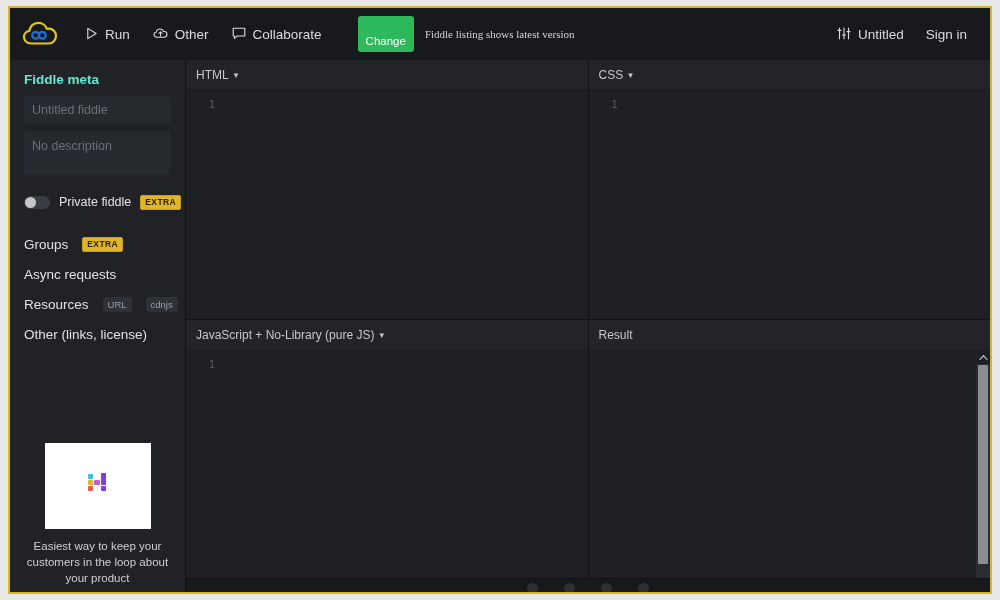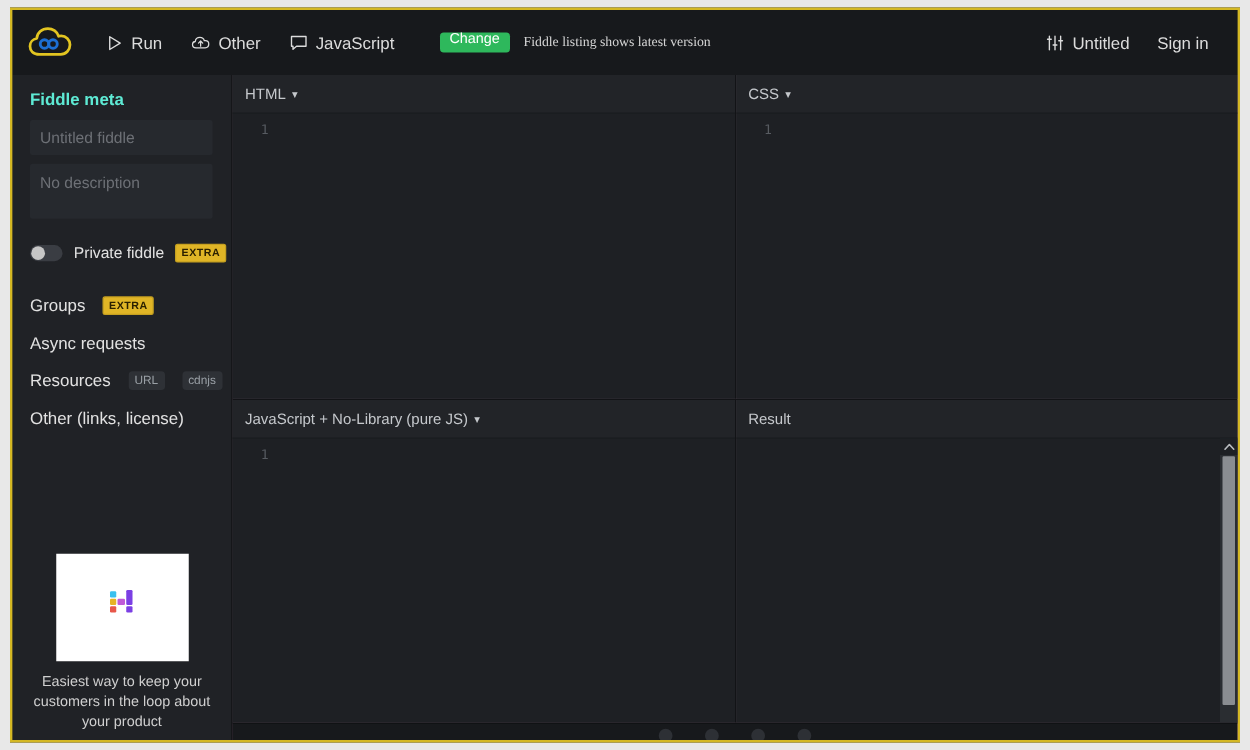--- a/index.html
+++ b/index.html
@@ -41,42 +41,41 @@
   .logo {
     width: 40px;
     height: 32px;
     display: flex;
     align-items: center;
     justify-content: center;
     margin-right: 16px;
   }
   .hbtn {
     display: flex;
-    align-items: center;
     gap: 7px;
     color: #dcdcdc;
     font-size: 13.5px;
     padding: 5px 9px;
     margin-right: 5px;
     border-radius: 3px;
     cursor: pointer;
     white-space: nowrap;
   }
   .hbtn svg { display: block; }
   .change-wrap {
     display: flex;
     align-items: center;
     gap: 11px;
     margin-left: 22px;
   }
   .change-badge {
     background: #2eb85c;
     color: #ffffff;
     font-size: 11.5px;
-    padding: 0 8px 4px;
+    padding: 20px 8px 4px;
     border-radius: 3px;
     cursor: pointer;
     line-height: 1;
   }
   .notice {
     color: #d5d5d5;
     font-size: 11px;
     white-space: nowrap;
     font-family: Liberation Serif, serif;
   }
@@ -216,21 +215,21 @@
     padding: 0 6px;
     cursor: pointer;
   }
 
   
   .grid {
     flex: 1;
     display: flex;
     flex-direction: column;
     min-width: 0;
-    background: #f9a8d4;
+    background: #22c55e;
   }
   .grid-row {
     flex: 1;
     display: flex;
     min-height: 0;
   }
   .grid-row.top { border-bottom: 1px solid #121316; }
   .pane {
     flex: 1;
     min-width: 0;
@@ -377,21 +376,21 @@
       </span>
       <span>Other</span>
     </div>
 
     <div class="hbtn">
       <span>
         <svg width="14" height="13" viewBox="0 0 14 13" aria-hidden="true">
           <path d="M1.2 1.2 H12.8 V9 H5.2 L2.4 11.4 V9 H1.2 Z" fill="none" stroke="#dcdcdc" stroke-width="1.1" stroke-linejoin="round"></path>
         </svg>
       </span>
-      <span>JavaScript</span>
+      <span>Collaborate</span>
     </div>
 
     <div class="change-wrap">
       <span class="change-badge">Change</span>
       <span class="notice">Fiddle listing shows latest version</span>
     </div>
 
     <div class="header-right">
       <div class="hbtn">
         <span>

